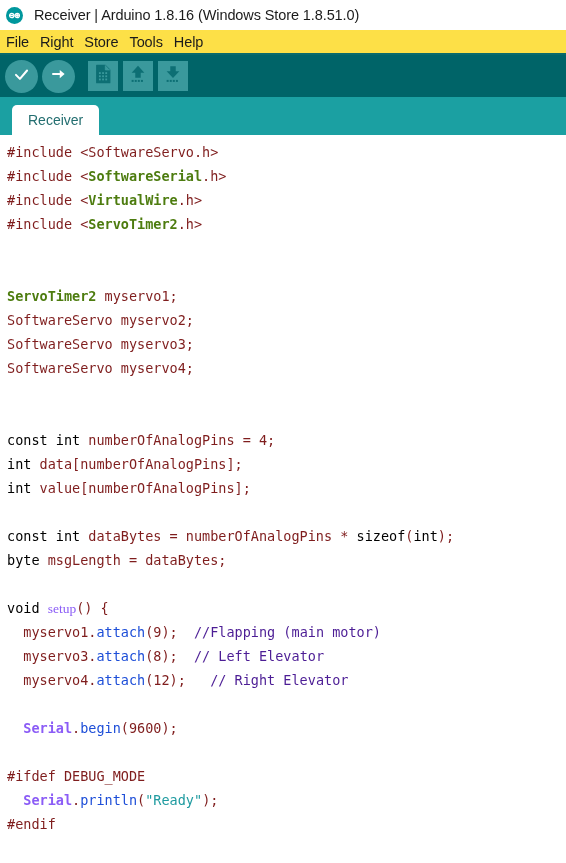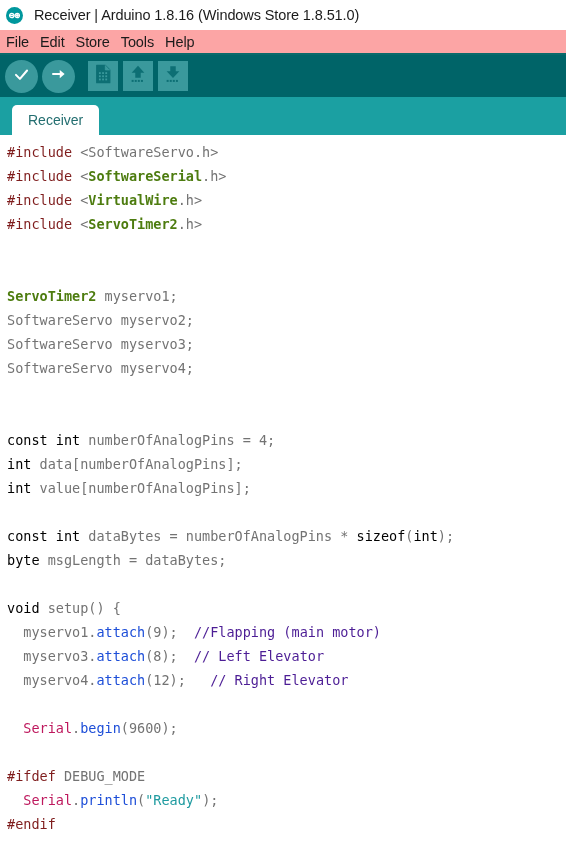--- a/index.html
+++ b/index.html
@@ -49,21 +49,21 @@
     color: #1b1b1b;
     white-space: nowrap;
     letter-spacing: -0.1px;
   }
 
   
   .menubar {
     height: 23px;
     display: flex;
     align-items: center;
-    background: #fca5a5;
+    background: #fde047;
     padding-left: 6px;
     flex: none;
   }
   .menu-item {
     font-size: 14.5px;
     color: #1b1b1b;
     padding: 0 6px 0 0;
     margin-right: 5px;
     white-space: nowrap;
     cursor: default;
@@ -144,26 +144,26 @@
     line-height: 24px;
     white-space: pre;
   }
   .code-line {
     height: 24px;
     white-space: pre;
     color: #2b2b2b;
   }
 
   
-  .t-plain   { color: #737373; }
+  .t-plain   { color: #7f1d1d; }
   .t-pre     { color: #7f1d1d; }               
   .t-kw      { color: #000000; }               
-  .t-func    { color: #737373; }               
+  .t-func    { color: #8b5cf6; font-family: Liberation Serif, serif; }               
   .t-lib     { color: #4d7c0f; font-weight: bold; } 
-  .t-obj     { color: #be185d; font-weight: normal; } 
+  .t-obj     { color: #8b5cf6; font-weight: bold; } 
   .t-method  { color: #1d4ed8; }               
   .t-str     { color: #1f9ba0; }               
   .t-comment { color: #4c1d95; }               
 </style>
 </head>
 <body>
 
 <div id="app">
 
   <div class="titlebar">
@@ -176,21 +176,21 @@
           <line x1="15" y1="12" x2="19" y2="12"></line>
           <line x1="17" y1="10" x2="17" y2="14"></line>
         </g>
       </svg>
     </span>
     <span class="titlebar-text">Receiver | Arduino 1.8.16 (Windows Store 1.8.51.0)</span>
   </div>
 
   <div class="menubar">
     <span class="menu-item">File</span>
-    <span class="menu-item">Edit</span>
+    <span class="menu-item">Right</span>
     <span class="menu-item">Store</span>
     <span class="menu-item">Tools</span>
     <span class="menu-item">Help</span>
   </div>
 
   <div class="toolbar-sep"></div>
 
   <div class="toolbar">
 
     <span class="tb-round">

